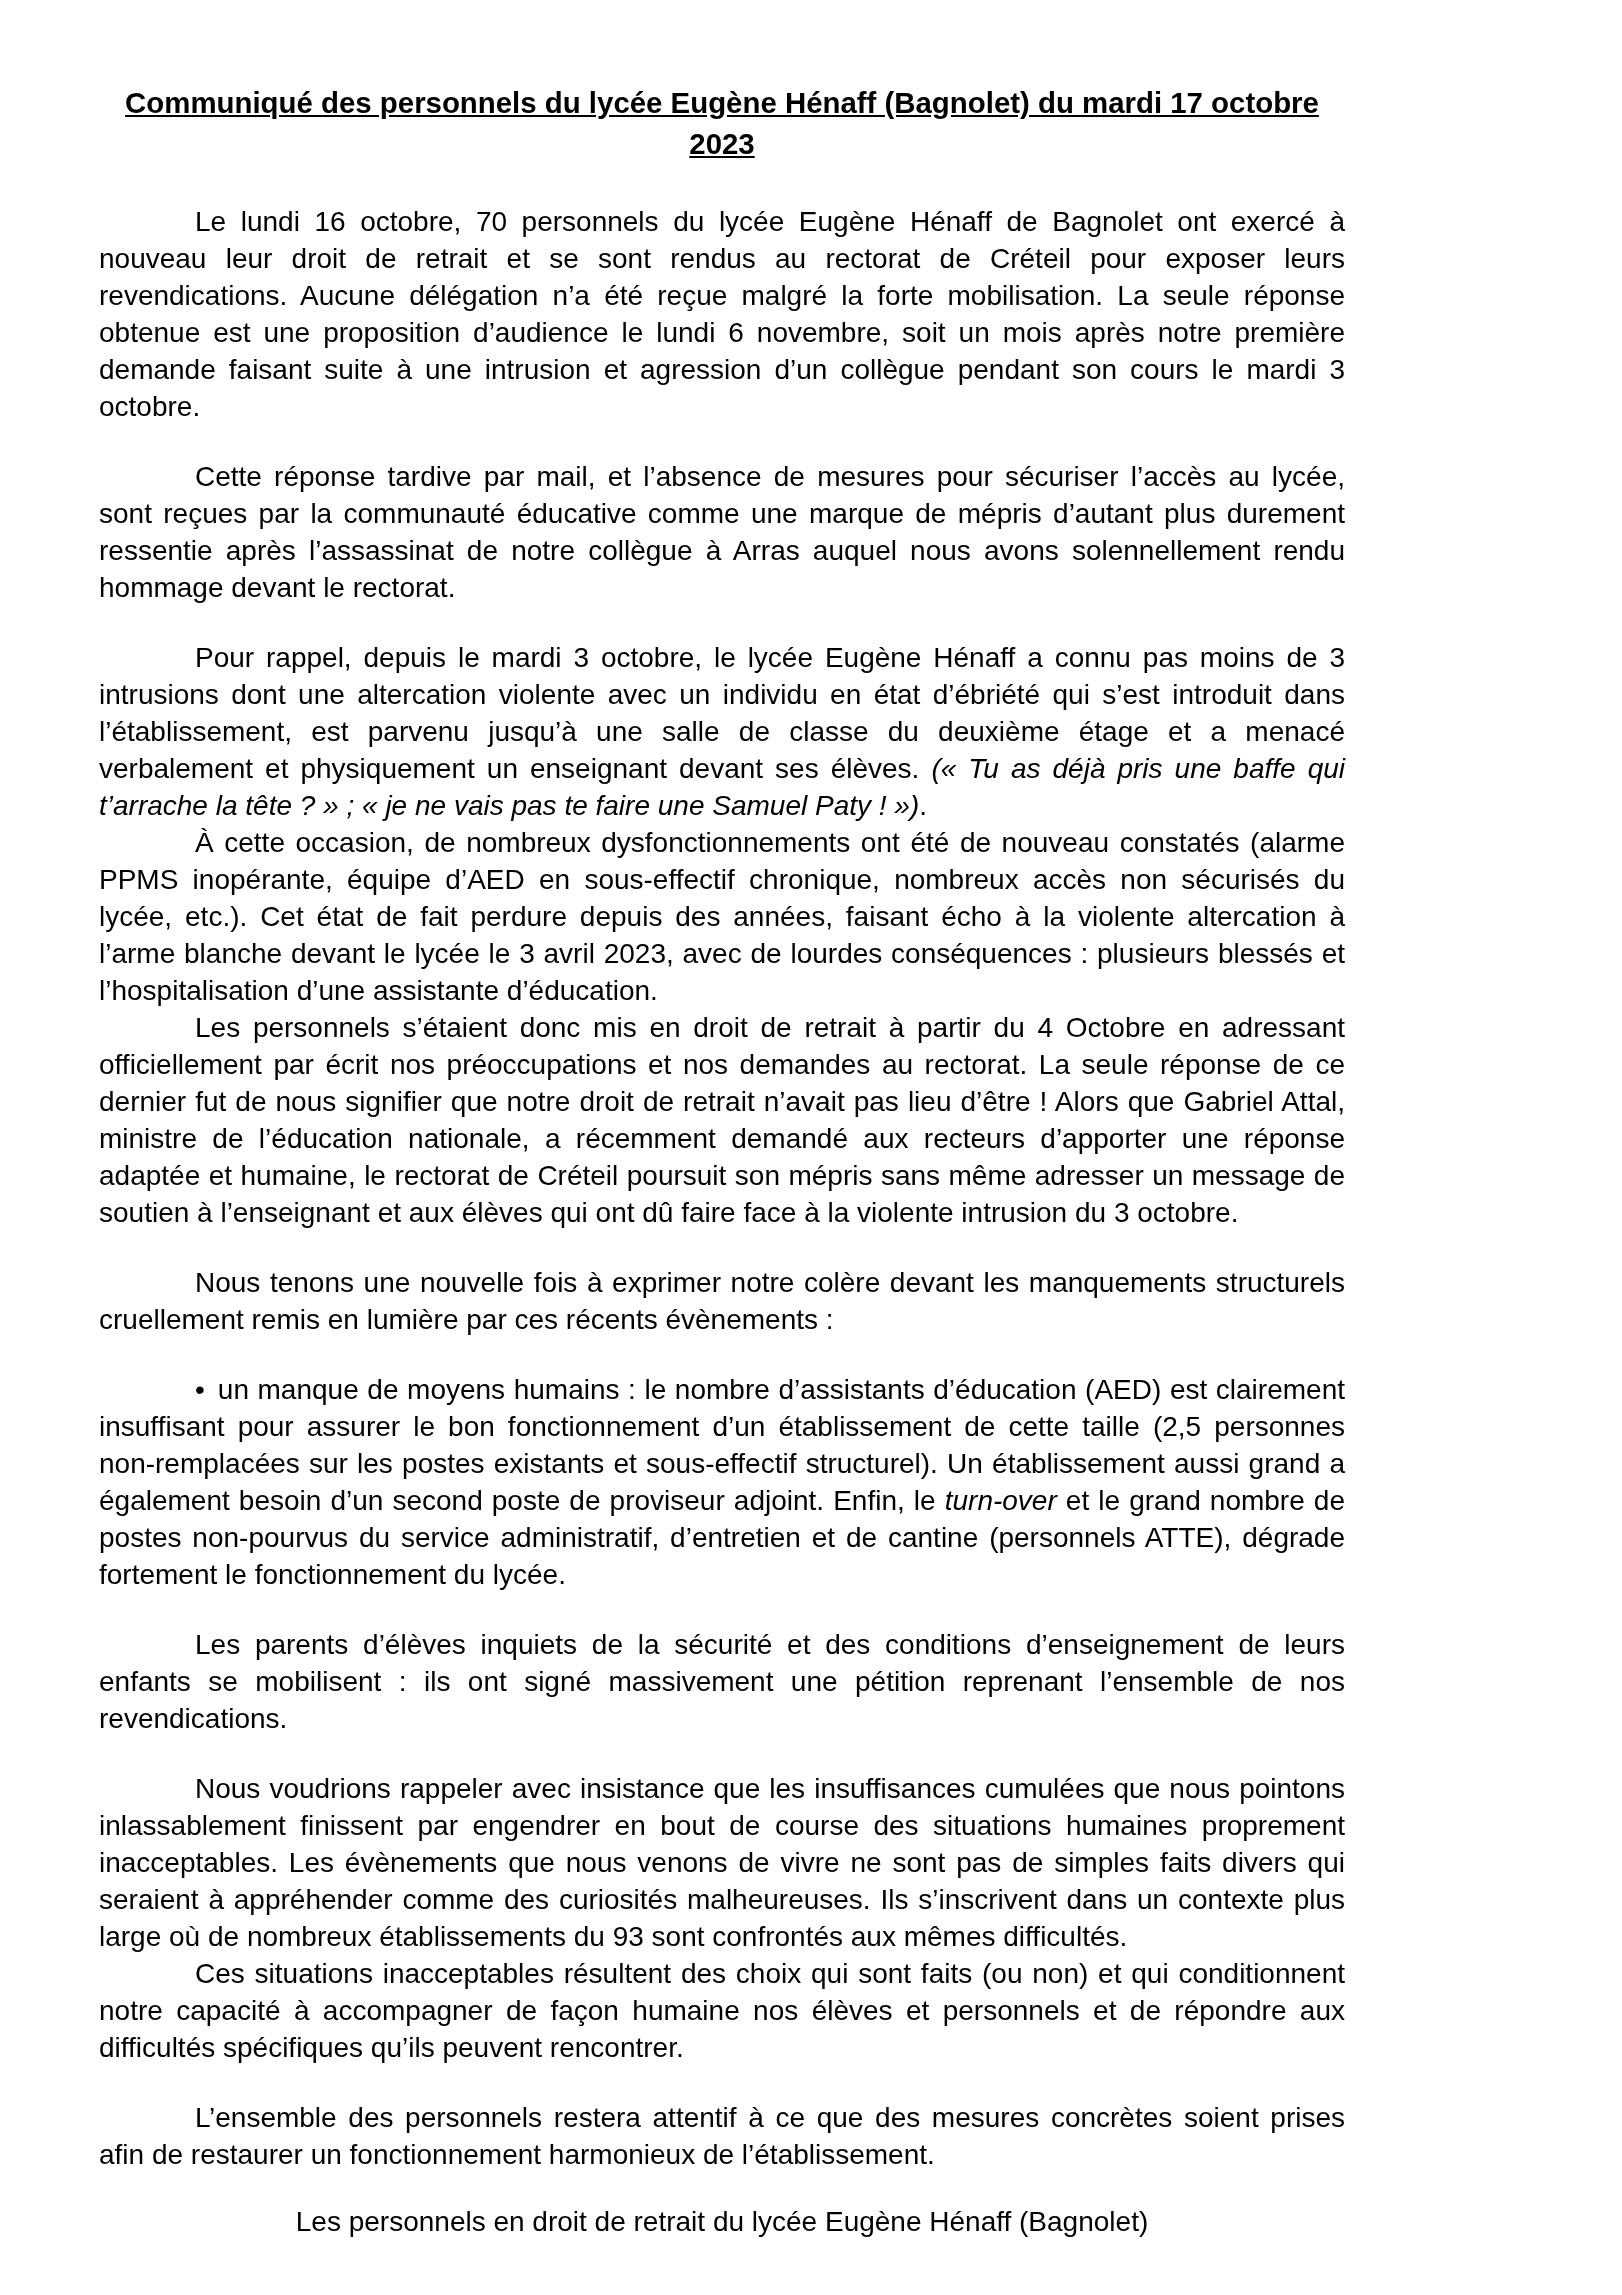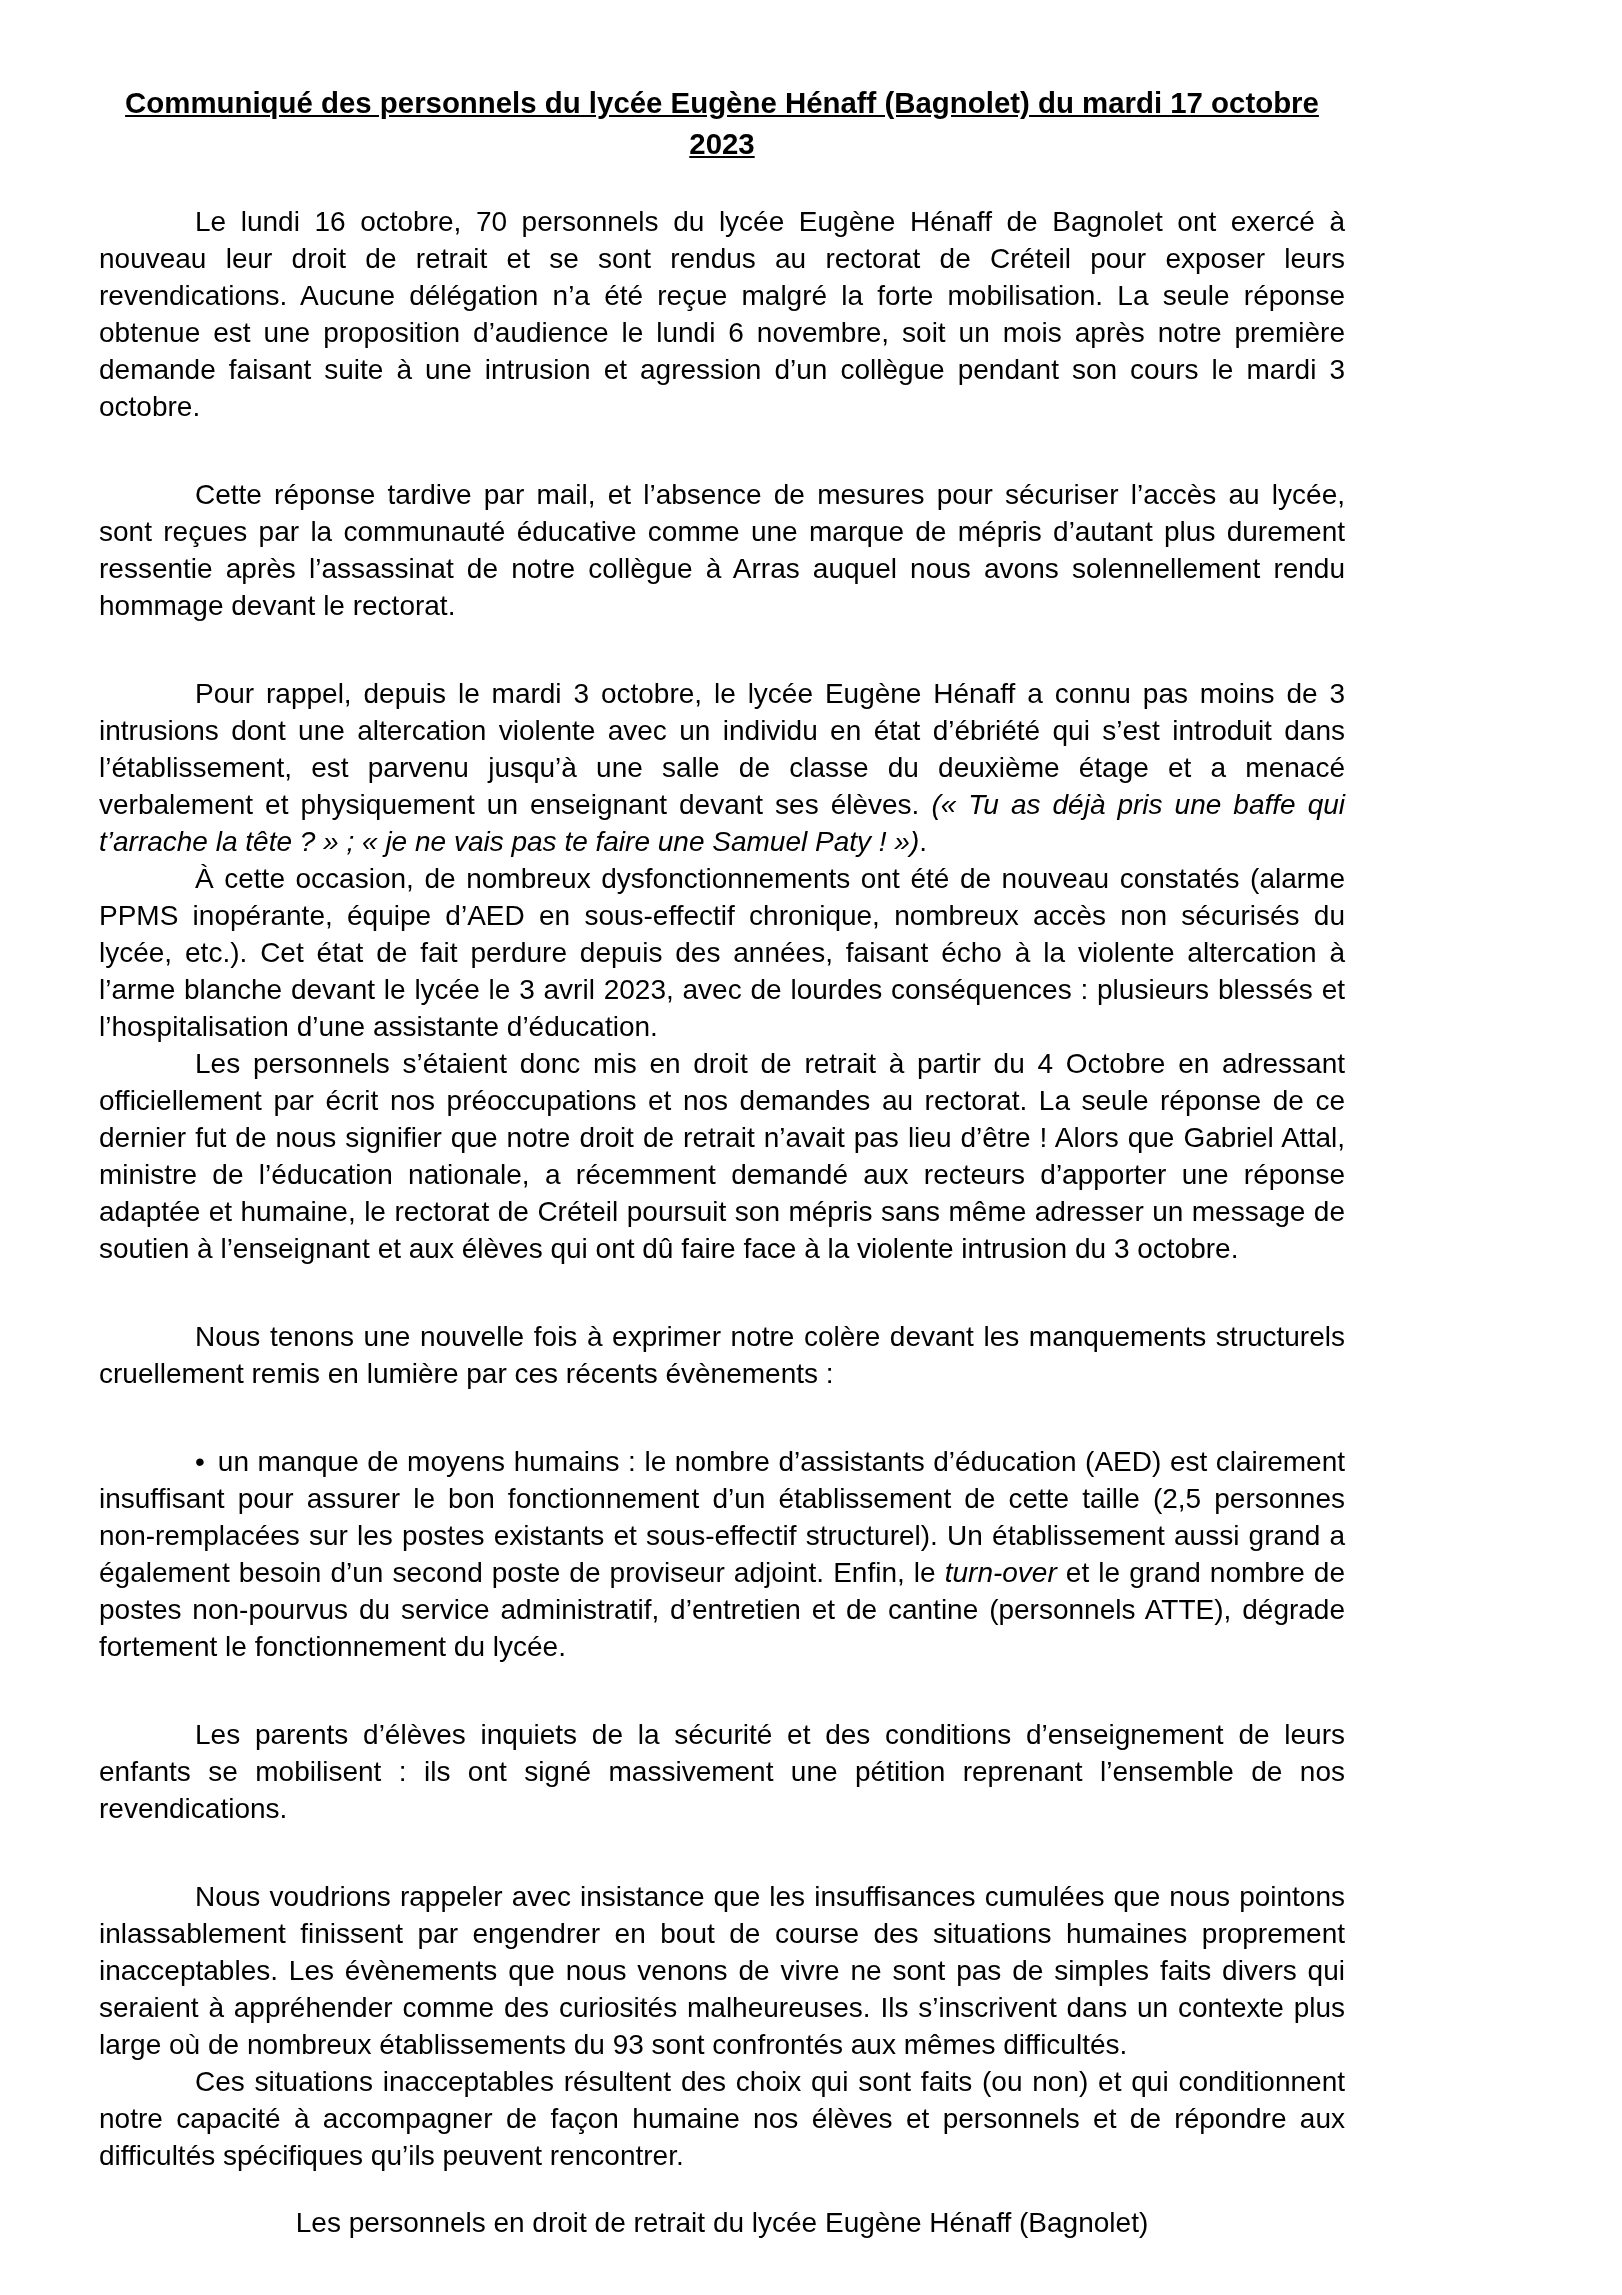--- a/index.html
+++ b/index.html
@@ -27,21 +27,21 @@
     line-height: 41px;
     font-weight: bold;
     text-decoration: underline;
   }
   p.para {
     margin: 0;
     text-align: justify;
     text-indent: 96px;
   }
   p.gap {
-    margin-top: 51px;
+    margin-top: 33px;
   }
   .it {
     font-style: italic;
   }
   .bullet {
     padding-right: 13px;
   }
   p.signature {
     margin-top: 30px;
     text-align: center;
@@ -70,17 +70,18 @@
 
   <p class="para gap"><span class="bullet">•</span><span>un manque de moyens humains : le nombre d’assistants d’éducation (AED) est clairement insuffisant pour assurer le bon fonctionnement d’un établissement de cette taille (2,5 personnes non-remplacées sur les postes existants et sous-effectif structurel). Un établissement aussi grand a également besoin d’un second poste de proviseur adjoint. Enfin, le </span><span class="it">turn-over</span><span> et le grand nombre de postes non-pourvus du service administratif, d’entretien et de cantine (personnels ATTE), dégrade fortement le fonctionnement du lycée.</span></p>
 
 
   <p class="para gap">Les parents d’élèves inquiets de la sécurité et des conditions d’enseignement de leurs enfants se mobilisent : ils ont signé massivement une pétition reprenant l’ensemble de nos revendications.</p>
 
   <p class="para gap">Nous voudrions rappeler avec insistance que les insuffisances cumulées que nous pointons inlassablement finissent par engendrer en bout de course des situations humaines proprement inacceptables. Les évènements que nous venons de vivre ne sont pas de simples faits divers qui seraient à appréhender comme des curiosités malheureuses. Ils s’inscrivent dans un contexte plus large où de nombreux établissements du 93 sont confrontés aux mêmes difficultés.</p>
 
   <p class="para">Ces situations inacceptables résultent des choix qui sont faits (ou non) et qui conditionnent notre capacité à accompagner de façon humaine nos élèves et personnels et de répondre aux difficultés spécifiques qu’ils peuvent rencontrer.</p>
 
+  <p class="para gap">L’ensemble des personnels restera attentif à ce que des mesures concrètes soient prises afin de restaurer un fonctionnement harmonieux de l’établissement.</p>
 
   <p class="signature">Les personnels en droit de retrait du lycée Eugène Hénaff (Bagnolet)</p>
 
 </div>
 
 
 </body></html>

